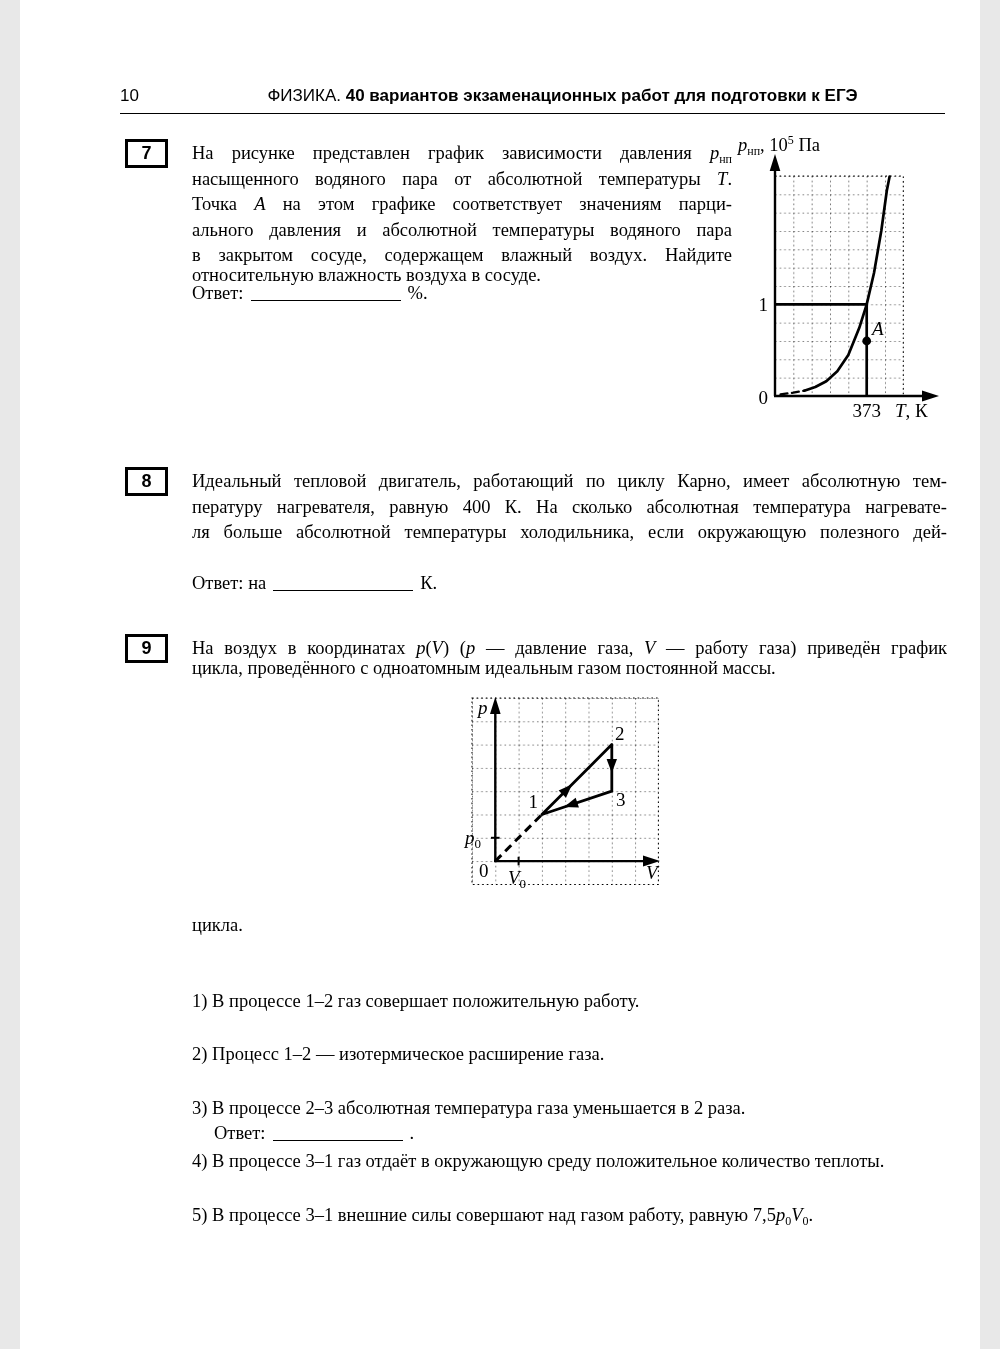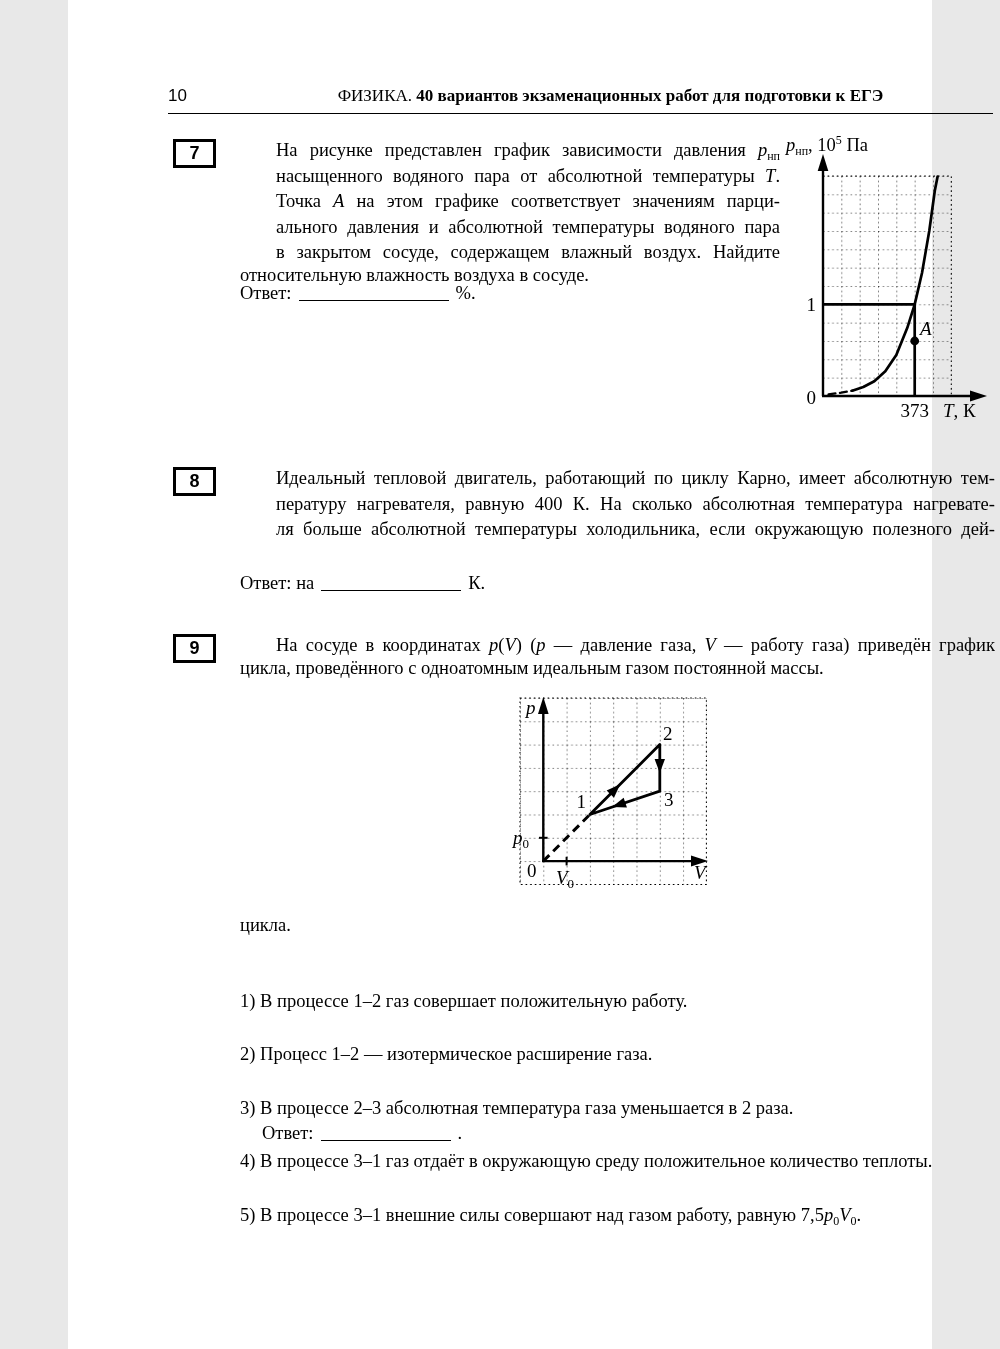--- a/index.html
+++ b/index.html
@@ -1,45 +1,45 @@
 <!DOCTYPE html>
 <html><head>
 <meta charset="utf-8">
 <style>
   html,body { margin:0; padding:0; background:#e8e8e8; }
   .page {
-    position:relative; width:864px; height:1349px; margin:0 auto;
+    position:relative; width:960px; height:1349px; margin:0 auto;
     background:#ffffff; color:#000;
     font-family:"Liberation Serif", serif; font-size:18.5px;
   }
   
   .hdr {
     position:absolute; left:100px; top:86px; width:825px;
     border-bottom:1.6px solid #000; padding-bottom:7px;
     display:flex; align-items:flex-end;
     font-family:"Liberation Sans", sans-serif; font-size:17px;
   }
   .hdr .pnum { width:60px; }
-  .hdr .ttl  { flex:1; text-align:center;font-family:Liberation Serif, serif; }
+  .hdr .ttl  { flex:1; text-align:center; }
   .hdr .ttl .b { font-weight:bold; }
   
   .prob { position:absolute; left:105px; width:860px; }
   #p7 { top:137px; height:320px; }
   #p8 { top:465px; height:160px; }
   #p9 { top:632px; height:560px; }
   .numbox {
     position:absolute; left:0; top:2px; width:37px; height:23px;
     border:3px solid #000; text-align:center;
     font-family:"Liberation Sans", sans-serif; font-weight:bold;
     font-size:18px; line-height:23px;
   }
   .ptext { position:absolute; left:67px; top:-2px; }
   #p7 .ptext { width:540px; }
   #p8 .ptext, #p9 .ptext { width:755px; }
-  .jline { text-align:justify; text-align-last:justify; height:25.6px; line-height:31px; white-space:normal;margin-left:36px; }
+  .jline { text-align:justify; text-align-last:justify; height:25.6px; line-height:37px; white-space:normal; }
   .plain { height:25.6px; line-height:25.6px; }
   .v { font-style:italic; }
   .sb { font-size:12px; vertical-align:-4px; }
   .sp { font-size:12px; vertical-align:7px; }
   .answer { position:absolute; left:67px; white-space:nowrap; }
   #p7 .answer { top:146px; }
   #p8 .answer { top:108px; }
   #p9 .answer { top:491px;margin-left:22px; }
   .blank { display:inline-block; border-bottom:1.7px solid #000; margin:0 7px -2px 7px; }
   .bl150 { width:150px; } .bl140 { width:140px; } .bl130 { width:130px; }
@@ -127,21 +127,21 @@
       <div class="jline">ля больше абсолютной температуры холодильника, если окружающую полезного дей-</div>
     </div>
     <div class="answer">
       <span>Ответ: на</span><span class="blank bl140"></span><span>К.</span>
     </div>
   </section>
 
   <section class="prob" id="p9">
     <div class="numbox">9</div>
     <div class="ptext">
-      <div class="jline"><span>На сосуде в координатах </span><span class="v">p</span><span>(</span><span class="v">V</span><span>) (</span><span class="v">p</span><span> — давление газа, </span><span class="v">V</span><span> — работу газа) приведён график</span></div>
+      <div class="jline"><span>На воздух в координатах </span><span class="v">p</span><span>(</span><span class="v">V</span><span>) (</span><span class="v">p</span><span> — давление газа, </span><span class="v">V</span><span> — работу газа) приведён график</span></div>
       <div class="plain">цикла, проведённого с одноатомным идеальным газом постоянной массы.</div>
     </div>
 
     <div class="fig9">
       <svg width="235" height="205" viewBox="0 0 235 205">
         <defs>
           <pattern id="g9" width="23.3" height="23.3" x="10" y="6" patternUnits="userSpaceOnUse">
             <path class="grid" d="M0 0 H23.3 M0 0 V23.3"></path>
           </pattern>
         </defs>

